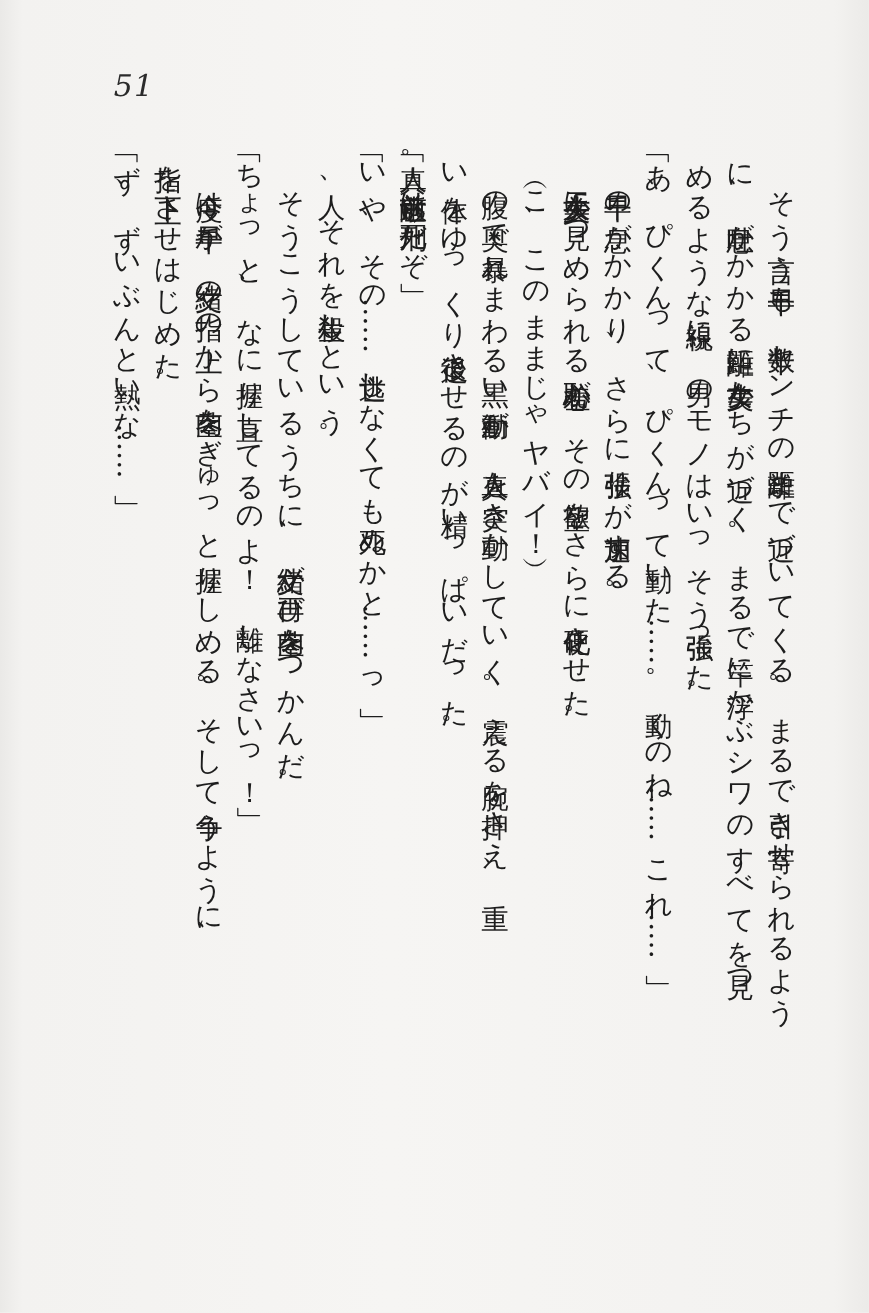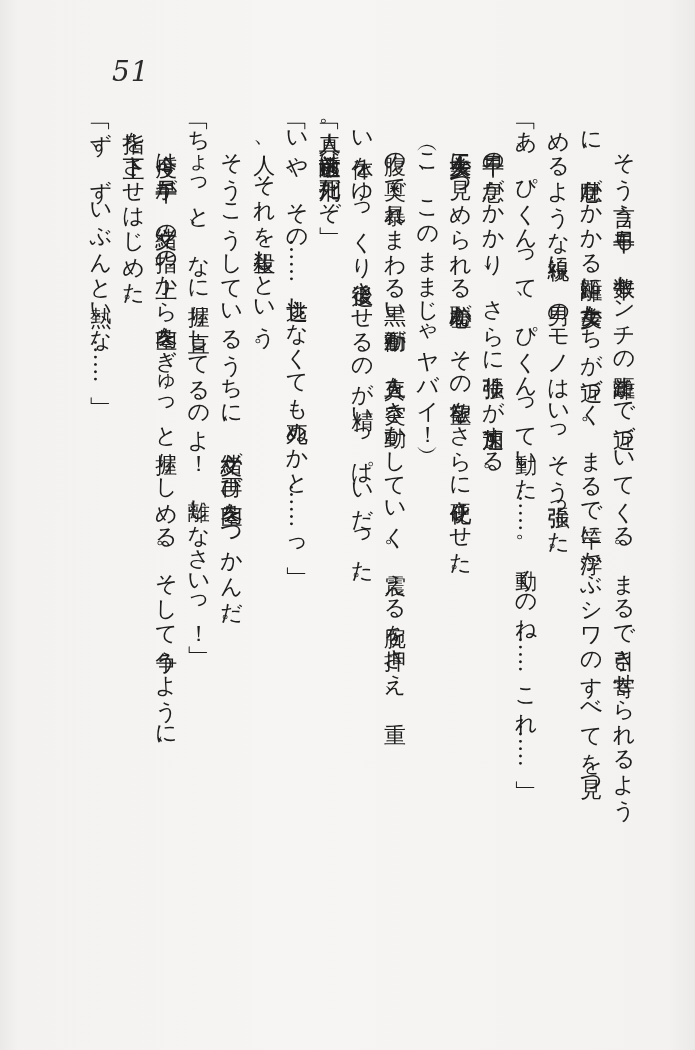--- a/index.html
+++ b/index.html
@@ -18,22 +18,22 @@
     width: 695px;
     height: 1050px;
     background: linear-gradient(90deg,
       #eae9e7 0px, #f3f2f0 18px, #f6f5f3 45%,
       #f5f4f2 60%, #f3f2f0 96%, #ebeae8 100%);
     overflow: hidden;
   }
   .page-number {
     position: absolute;
     top: 55px;
-    left: 112px;
-    font-size: 28px;
+    left: 91px;
+    font-size: 24px;
     font-style: italic;
     color: #2b2b2b;
     letter-spacing: 1px;
   }
   .text-block {
     position: absolute;
     top: 116px;
     right: 55px;
     height: 842px;
     writing-mode: vertical-rl;

